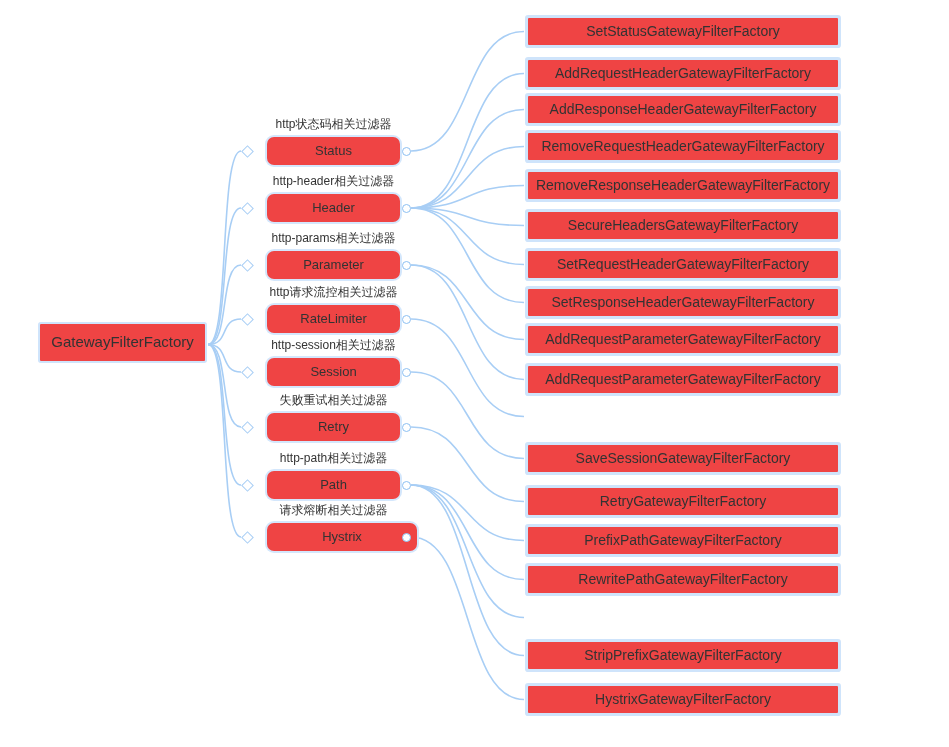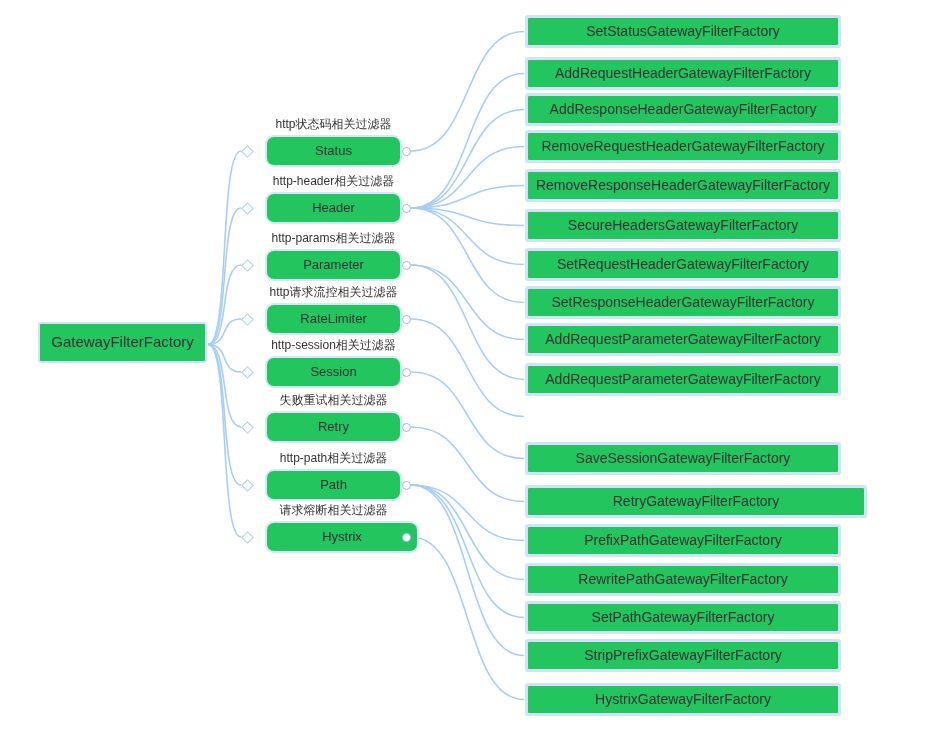--- a/index.html
+++ b/index.html
@@ -19,21 +19,21 @@
     position: absolute;
     left: 0;
     top: 0;
     width: 949px;
     height: 747px;
     pointer-events: none;
   }
   .node {
     position: absolute;
     box-sizing: border-box;
-    background: #22c55e;
+    background: #ef4444;
     color: #333333;
     display: flex;
     align-items: center;
     justify-content: center;
     text-align: center;
     line-height: 1.1;
     white-space: nowrap;
   }
   
   .node.root {
@@ -189,31 +189,28 @@
     </div>
     <div class="node leaf" style="left: 528px; top: 326px; width: 310px; height: 27px;">
       <span>AddRequestParameterGatewayFilterFactory</span>
     </div>
     <div class="node leaf" style="left: 528px; top: 366px; width: 310px; height: 27px;">
       <span>AddRequestParameterGatewayFilterFactory</span>
     </div>
     <div class="node leaf" style="left: 528px; top: 445px; width: 310px; height: 27px;">
       <span>SaveSessionGatewayFilterFactory</span>
     </div>
-    <div class="node leaf" style="left: 528px; top: 488px; width: 336px; height: 27px;">
+    <div class="node leaf" style="left: 528px; top: 488px; width: 310px; height: 27px;">
       <span>RetryGatewayFilterFactory</span>
     </div>
     <div class="node leaf" style="left: 528px; top: 527px; width: 310px; height: 27px;">
       <span>PrefixPathGatewayFilterFactory</span>
     </div>
     <div class="node leaf" style="left: 528px; top: 566px; width: 310px; height: 27px;">
       <span>RewritePathGatewayFilterFactory</span>
-    </div>
-    <div class="node leaf" style="left: 528px; top: 604px; width: 310px; height: 27px;">
-      <span>SetPathGatewayFilterFactory</span>
     </div>
     <div class="node leaf" style="left: 528px; top: 642px; width: 310px; height: 27px;">
       <span>StripPrefixGatewayFilterFactory</span>
     </div>
     <div class="node leaf" style="left: 528px; top: 686px; width: 310px; height: 27px;">
       <span>HystrixGatewayFilterFactory</span>
     </div>
   </div>
 
 </body></html>

